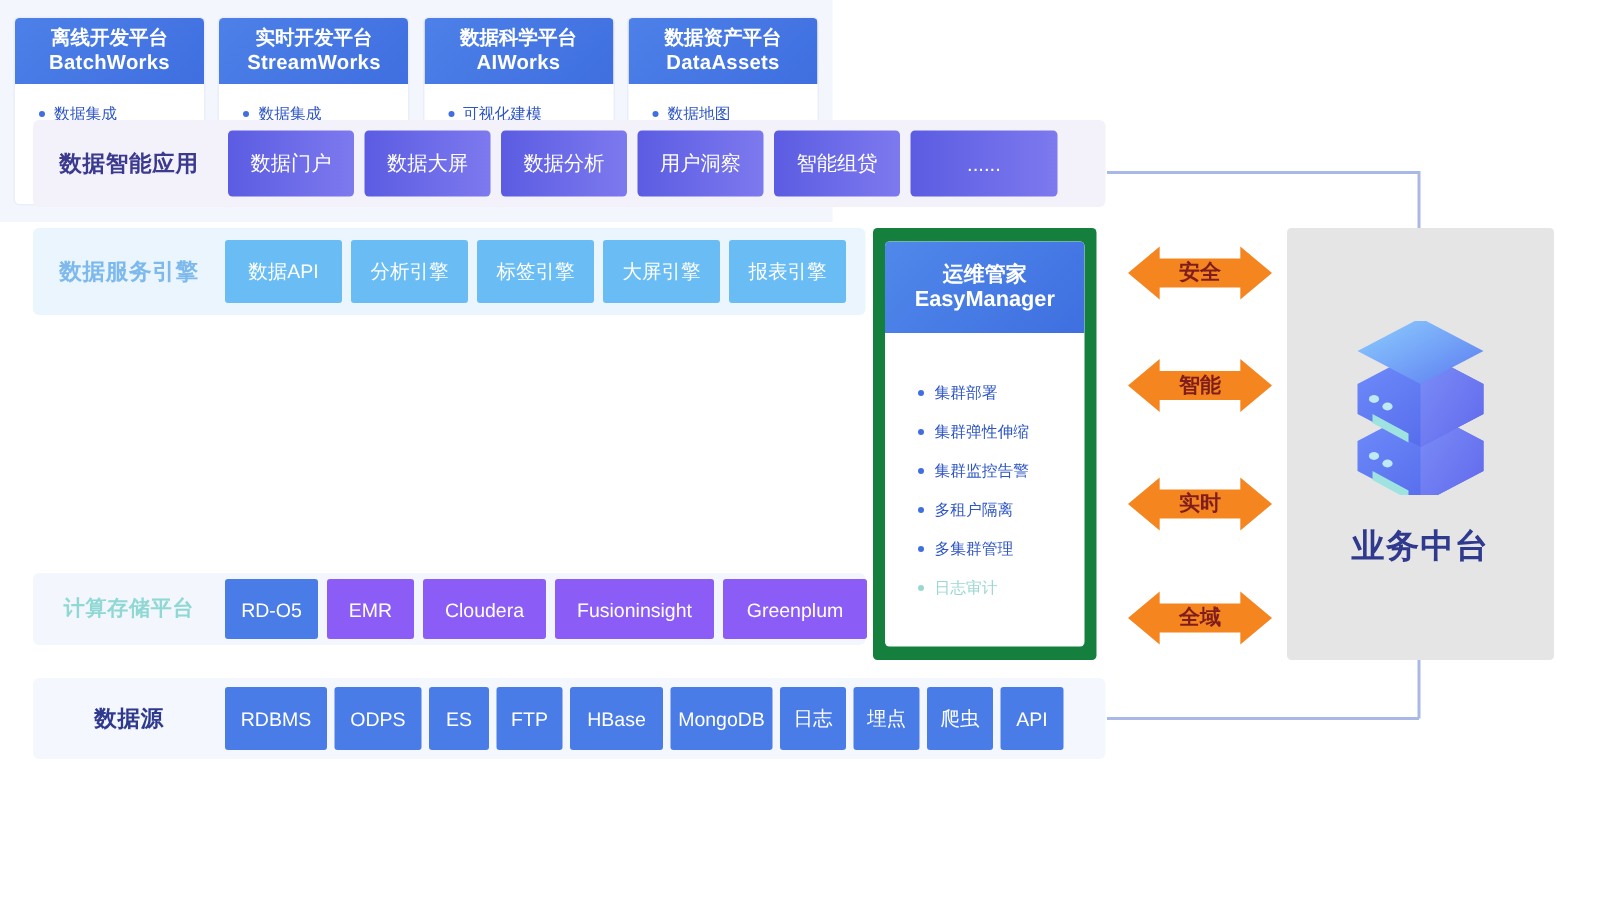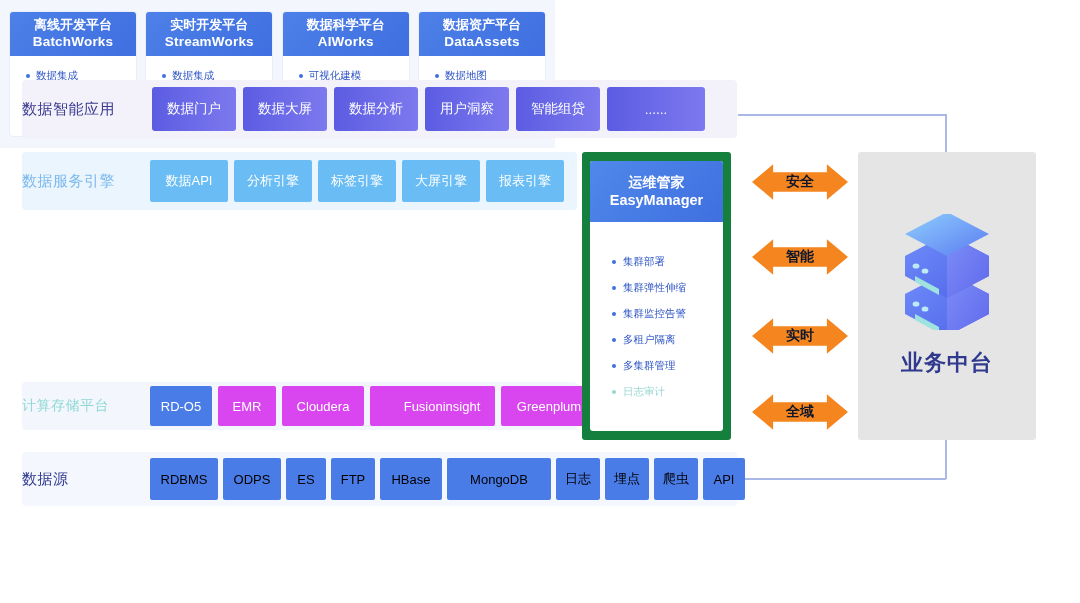--- a/index.html
+++ b/index.html
@@ -6,21 +6,21 @@
   body{
     width:1080px;height:603px;background:#ffffff;
     font-family:"Liberation Sans","DejaVu Sans",sans-serif;
     overflow:hidden;position:relative;
   }
   .canvas{position:absolute;left:0;top:0;width:1080px;height:603px;}
 
   
   .band{position:absolute;border-radius:4px;display:flex;align-items:center;}
   .band-label{
-    font-weight:normal;text-align:left;flex:0 0 auto;
+    font-weight:bold;text-align:center;flex:0 0 auto;
     letter-spacing:.5px;
   }
 
   
   #row-app{
     left:22px;top:80px;width:715px;height:58px;
     background:#f3f2fb;
   }
   #row-app .band-label{
     width:128px;font-size:15px;color:#3b3a8f;
@@ -73,36 +73,36 @@
   #row-comp{
     left:22px;top:382px;width:555px;height:48px;
     background:#f3f6fd;
   }
   #row-comp .band-label{
     width:128px;font-size:14px;color:#8fd8d4;
   }
   .comp-boxes{display:flex;gap:6px;}
   .comp-box{
     height:40px;border-radius:2px;display:flex;align-items:center;justify-content:center;
-    color:#ffffff;font-size:13px;background:#d946ef;
+    color:#ffffff;font-size:13px;background:#8b5cf6;
   }
   .comp-box.active{background:#4a7ce8;}
 
   
   #row-src{
     left:22px;top:452px;width:715px;height:54px;
     background:#f4f7fd;
   }
   #row-src .band-label{
     width:128px;font-size:15px;color:#2f3a8f;
   }
   .src-boxes{display:flex;gap:5px;}
   .src-box{
     height:42px;border-radius:2px;display:flex;align-items:center;justify-content:center;
-    color:#000000;font-size:13px;background:#4a7ce8;
+    color:#ffffff;font-size:13px;background:#4a7ce8;
   }
 
   
   #easy-panel{
     position:absolute;left:582px;top:152px;width:149px;height:288px;
     background:#15803d;border-radius:3px;
     display:flex;align-items:center;justify-content:center;
   }
   .easy-card{
     width:133px;height:270px;background:#fff;border-radius:3px;
@@ -117,21 +117,21 @@
   .easy-head .en{font-size:14.5px;font-weight:bold;}
   .easy-body{flex:1;display:flex;flex-direction:column;justify-content:center;gap:12px;padding-left:22px;}
   .easy-item{font-size:10.5px;color:#2f56c4;display:flex;align-items:center;gap:7px;}
   .easy-item .dot{background:#3f6fe0;}
   .easy-item.muted{color:#9bd7d2;}
   .easy-item.muted .dot{background:#9bd7d2;}
 
   
   .arrow{
     position:absolute;left:752px;width:96px;height:42px;
-    background:#f5851f;color:#0f172a;font-size:14px;font-weight:bold;
+    background:#f5851f;color:#7f1d1d;font-size:14px;font-weight:bold;
     display:flex;align-items:center;justify-content:center;
     clip-path:polygon(0% 50%, 22% 8%, 22% 27%, 78% 27%, 78% 8%, 100% 50%, 78% 92%, 78% 73%, 22% 73%, 22% 92%);
   }
   #arrow-1{top:161px;}
   #arrow-2{top:236px;}
   #arrow-3{top:315px;}
   #arrow-4{top:391px;}
 
   
   #biz-panel{
@@ -263,34 +263,34 @@
         </div>
       </div>
     </div>
 
   <div class="band" id="row-comp">
     <div class="band-label">计算存储平台</div>
     <div class="comp-boxes" id="comp-boxes">
         <div class="comp-box active" style="width: 62px;">RD-O5</div>
         <div class="comp-box" style="width: 58px;">EMR</div>
         <div class="comp-box" style="width: 82px;">Cloudera</div>
-        <div class="comp-box" style="width: 106px; padding-left: 19px;">Fusioninsight</div>
+        <div class="comp-box" style="width: 106px;">Fusioninsight</div>
         <div class="comp-box" style="width: 96px;">Greenplum</div>
       </div>
   </div>
 
   <div class="band" id="row-src">
     <div class="band-label">数据源</div>
     <div class="src-boxes" id="src-boxes">
         <div class="src-box" style="width: 68px;">RDBMS</div>
         <div class="src-box" style="width: 58px;">ODPS</div>
         <div class="src-box" style="width: 40px; text-align: center;">ES</div>
         <div class="src-box" style="width: 44px;">FTP</div>
         <div class="src-box" style="width: 62px;">HBase</div>
-        <div class="src-box" style="width: 104px;">MongoDB</div>
+        <div class="src-box" style="width: 68px;">MongoDB</div>
         <div class="src-box" style="width: 44px;">日志</div>
         <div class="src-box" style="width: 44px;">埋点</div>
         <div class="src-box" style="width: 44px;">爬虫</div>
         <div class="src-box" style="width: 42px;">API</div>
       </div>
   </div>
 
   <div id="easy-panel">
     <div class="easy-card">
       <div class="easy-head">

